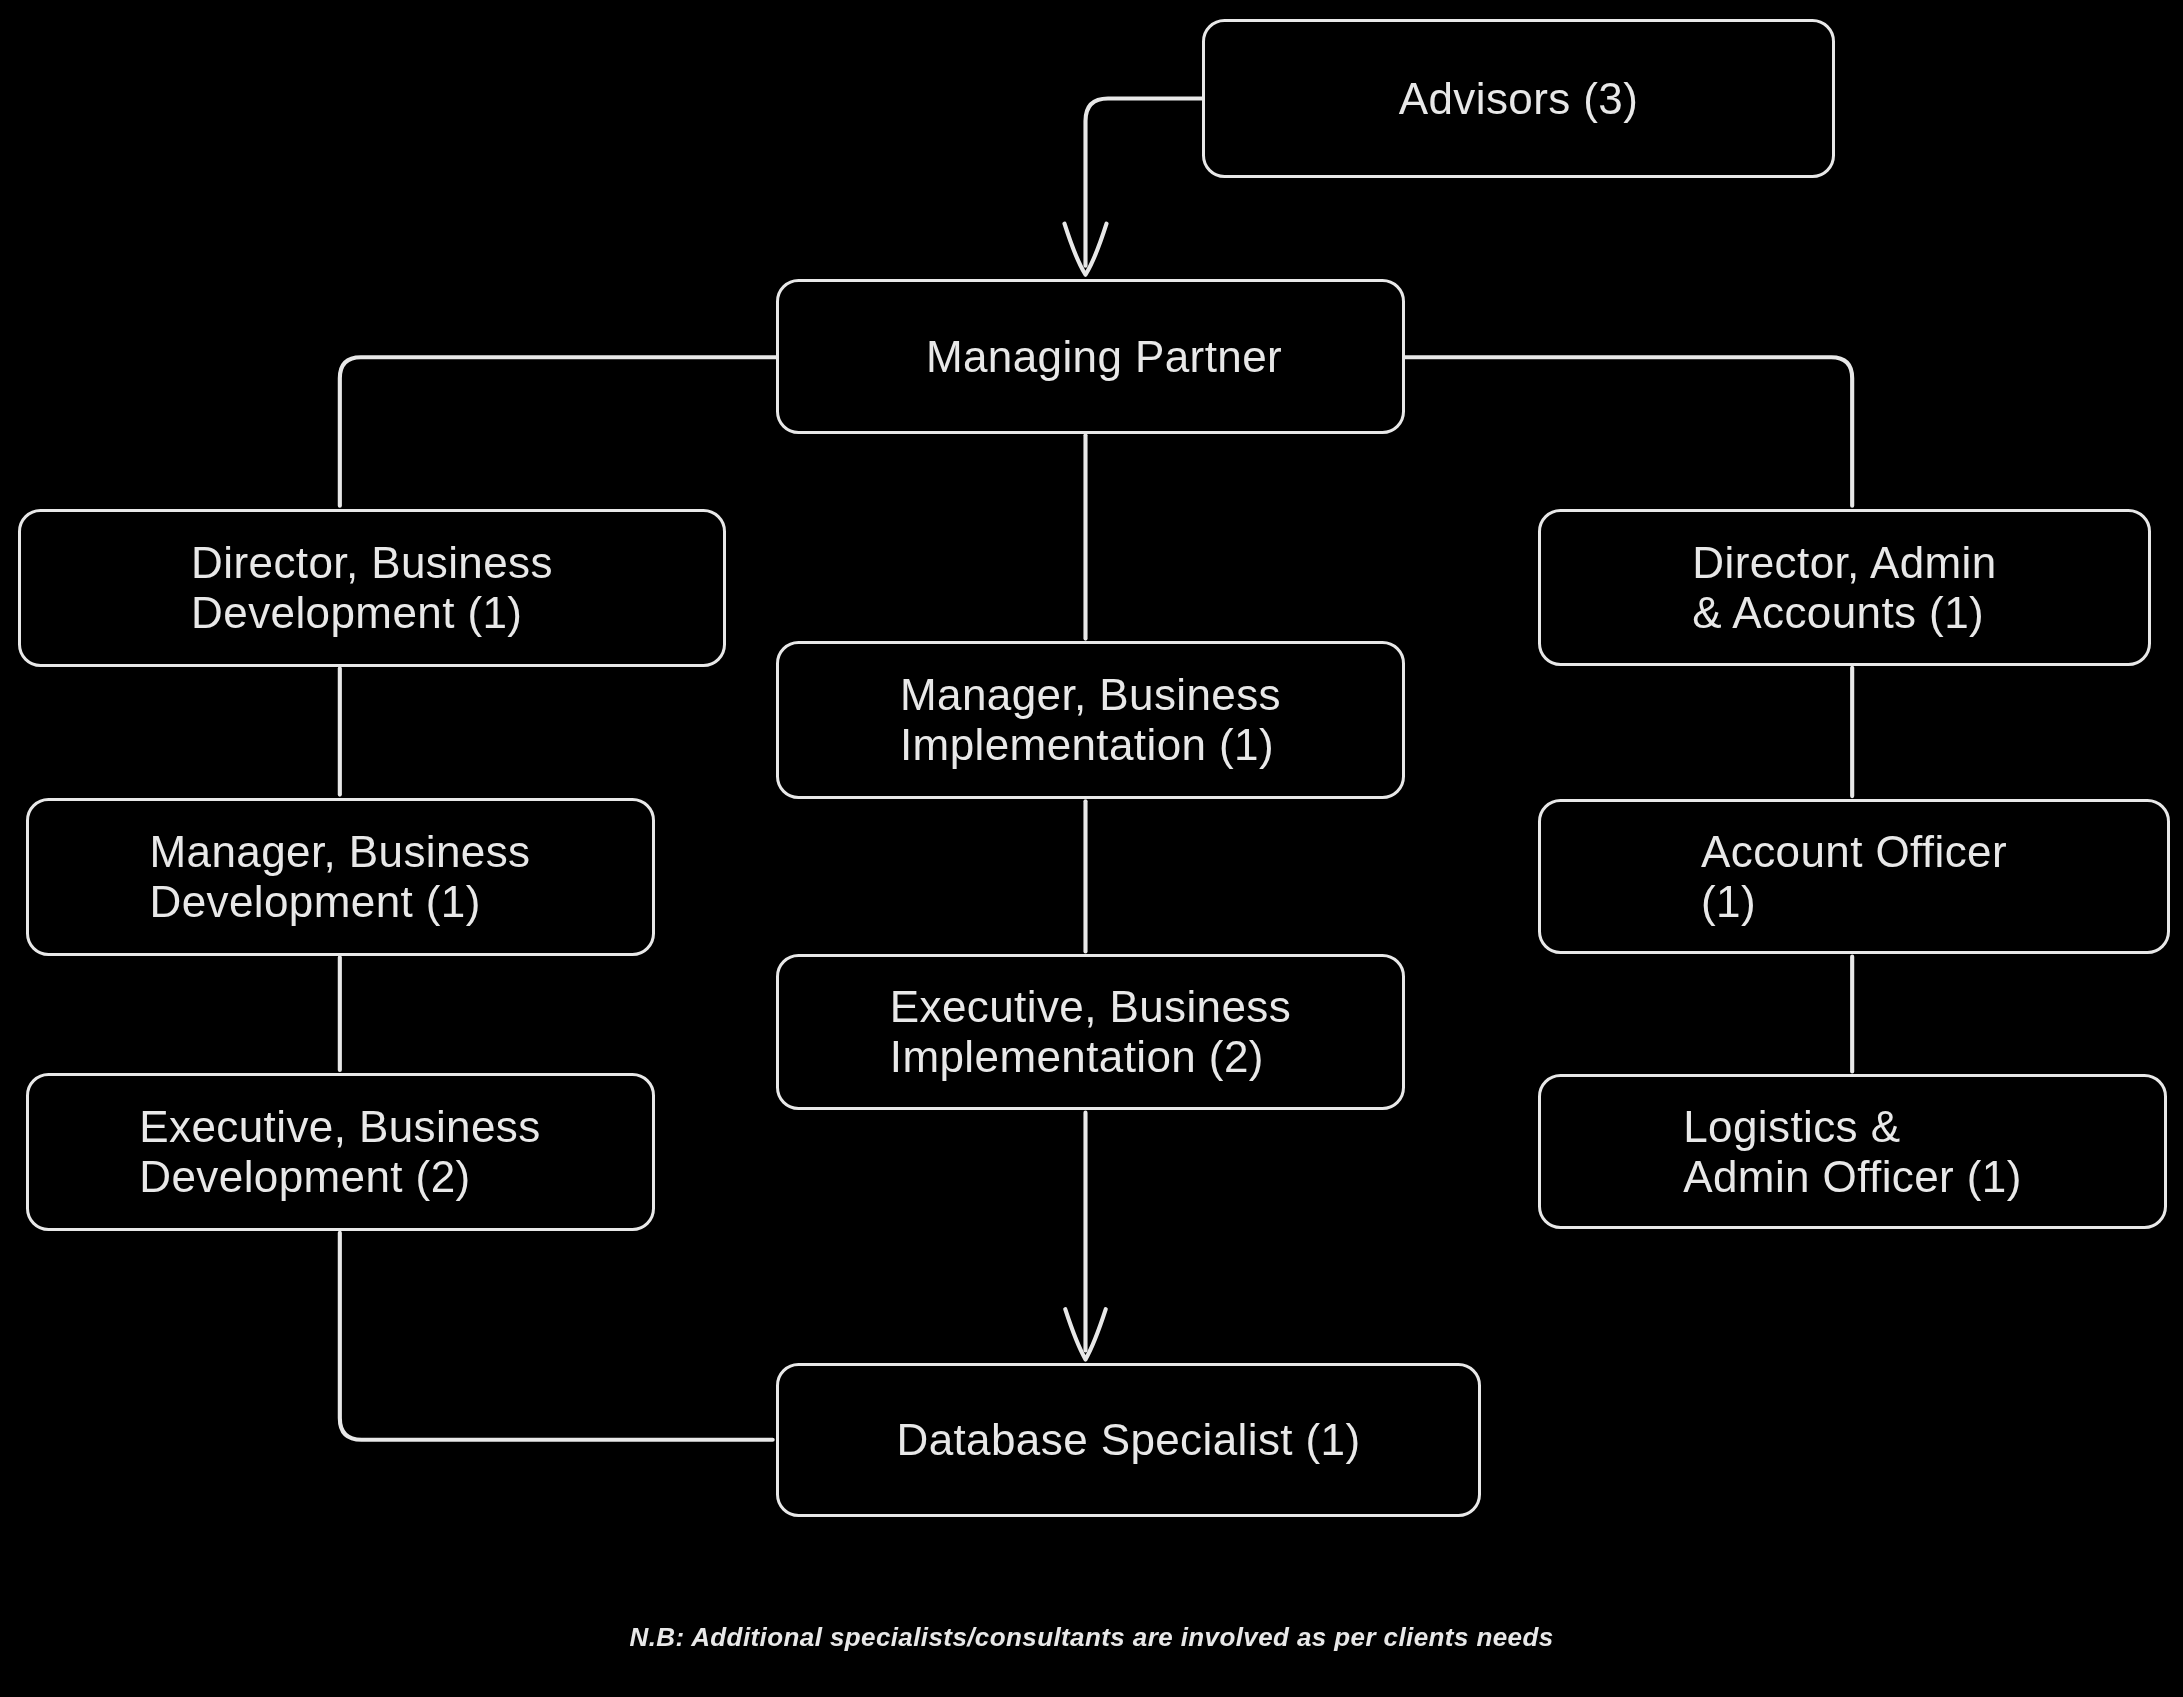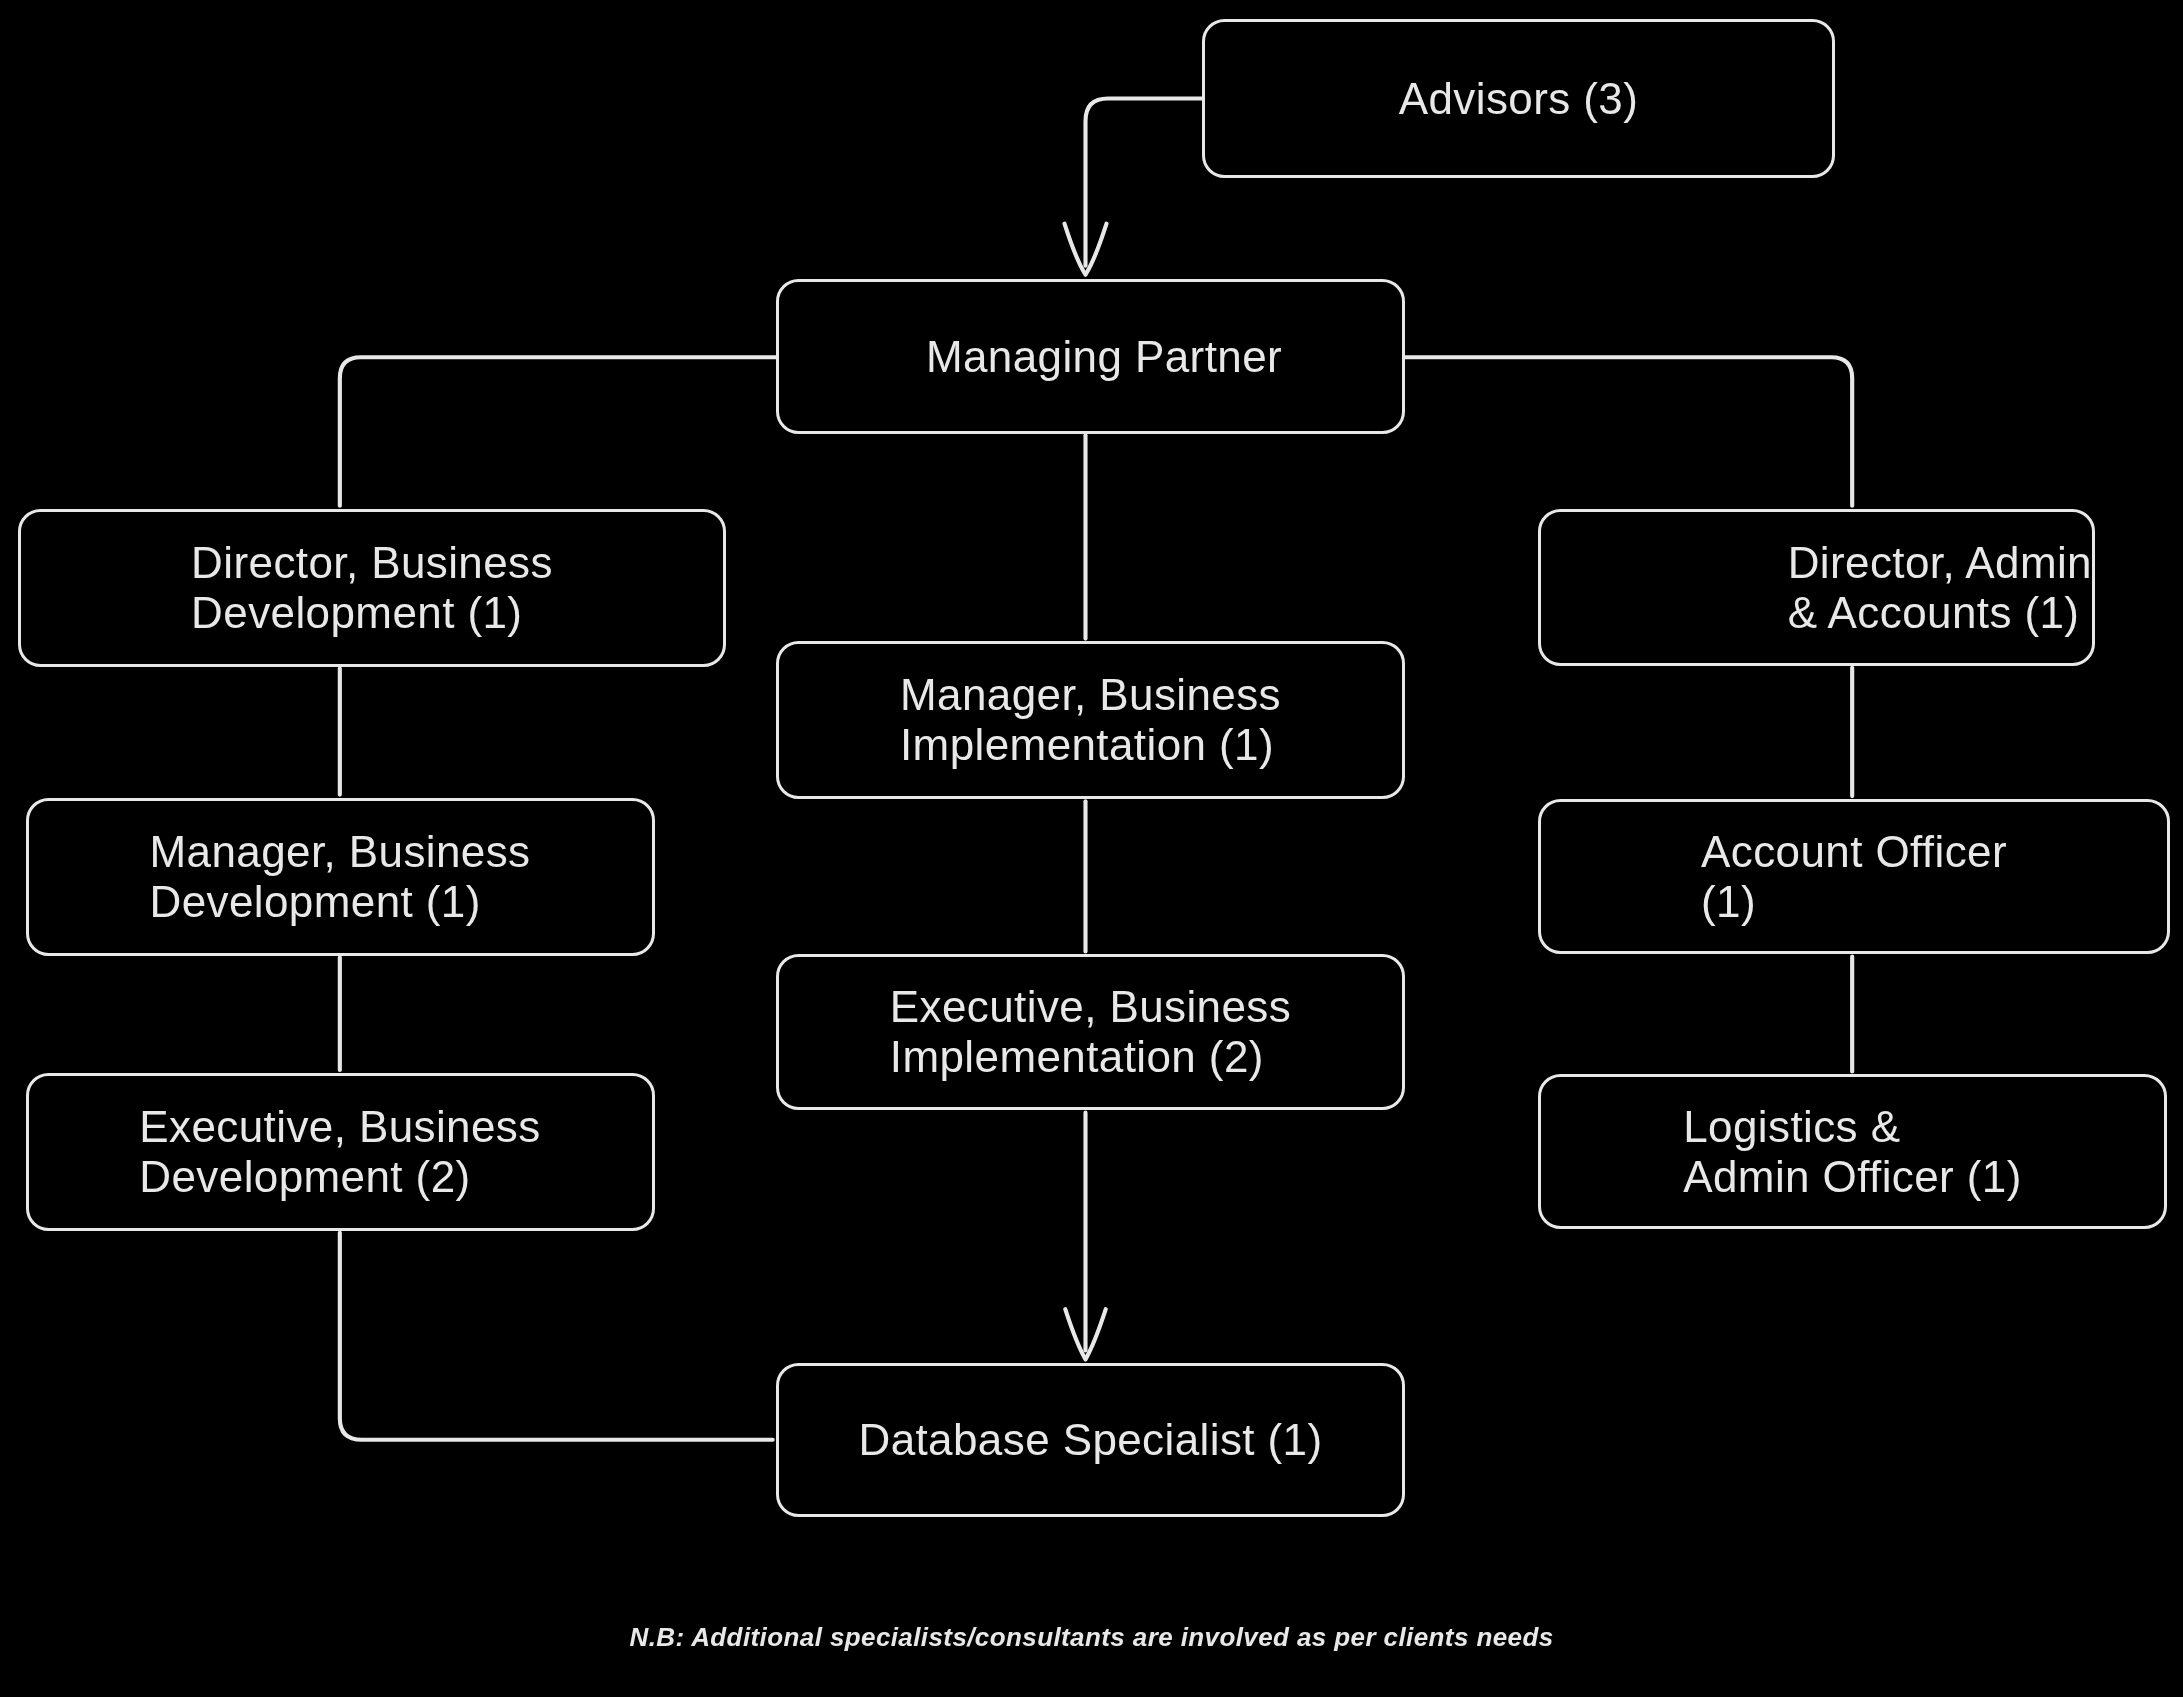--- a/index.html
+++ b/index.html
@@ -54,22 +54,22 @@
     text-align: center;
   }
   
   #node-advisors              { left: 1202px; top:   19px; width: 633px; height: 159px; }
   #node-managing-partner      { left: 776px; top:  279px; width: 629px; height: 155px; padding-left: 27px; }
   #node-director-bd           { left:   18px; top:  509px; width: 708px; height: 158px; }
   #node-manager-bd            { left:   25.5px; top: 798px; width: 629px; height: 158px; }
   #node-executive-bd          { left:   25.5px; top: 1073px; width: 629px; height: 158px; }
   #node-manager-bi            { left: 776px; top:  641px; width: 629px; height: 158px; }
   #node-executive-bi          { left: 776px; top: 954px; width: 629px; height: 156px; }
-  #node-database-specialist   { left: 776px; top: 1363px; width: 629px; height: 154px; }
-  #node-director-admin        { left: 1538px; top:  509px; width: 557px; height: 157px; justify-content: flex-end; }
+  #node-database-specialist   { left: 776px; top: 1363px; width: 705px; height: 154px; }
+  #node-director-admin        { left: 1538px; top:  509px; width: 613px; height: 157px; }
   #node-account-officer       { left: 1538px; top: 799px; width: 632px; height: 155px; }
   #node-logistics-admin       { left: 1538px; top: 1074px; width: 629px; height: 155px; }
   #footnote {
     position: absolute;
     left: 0;
     top: 1622px;
     width: 2183px;
     text-align: center;
     font-size: 26px;
     font-weight: bold;

